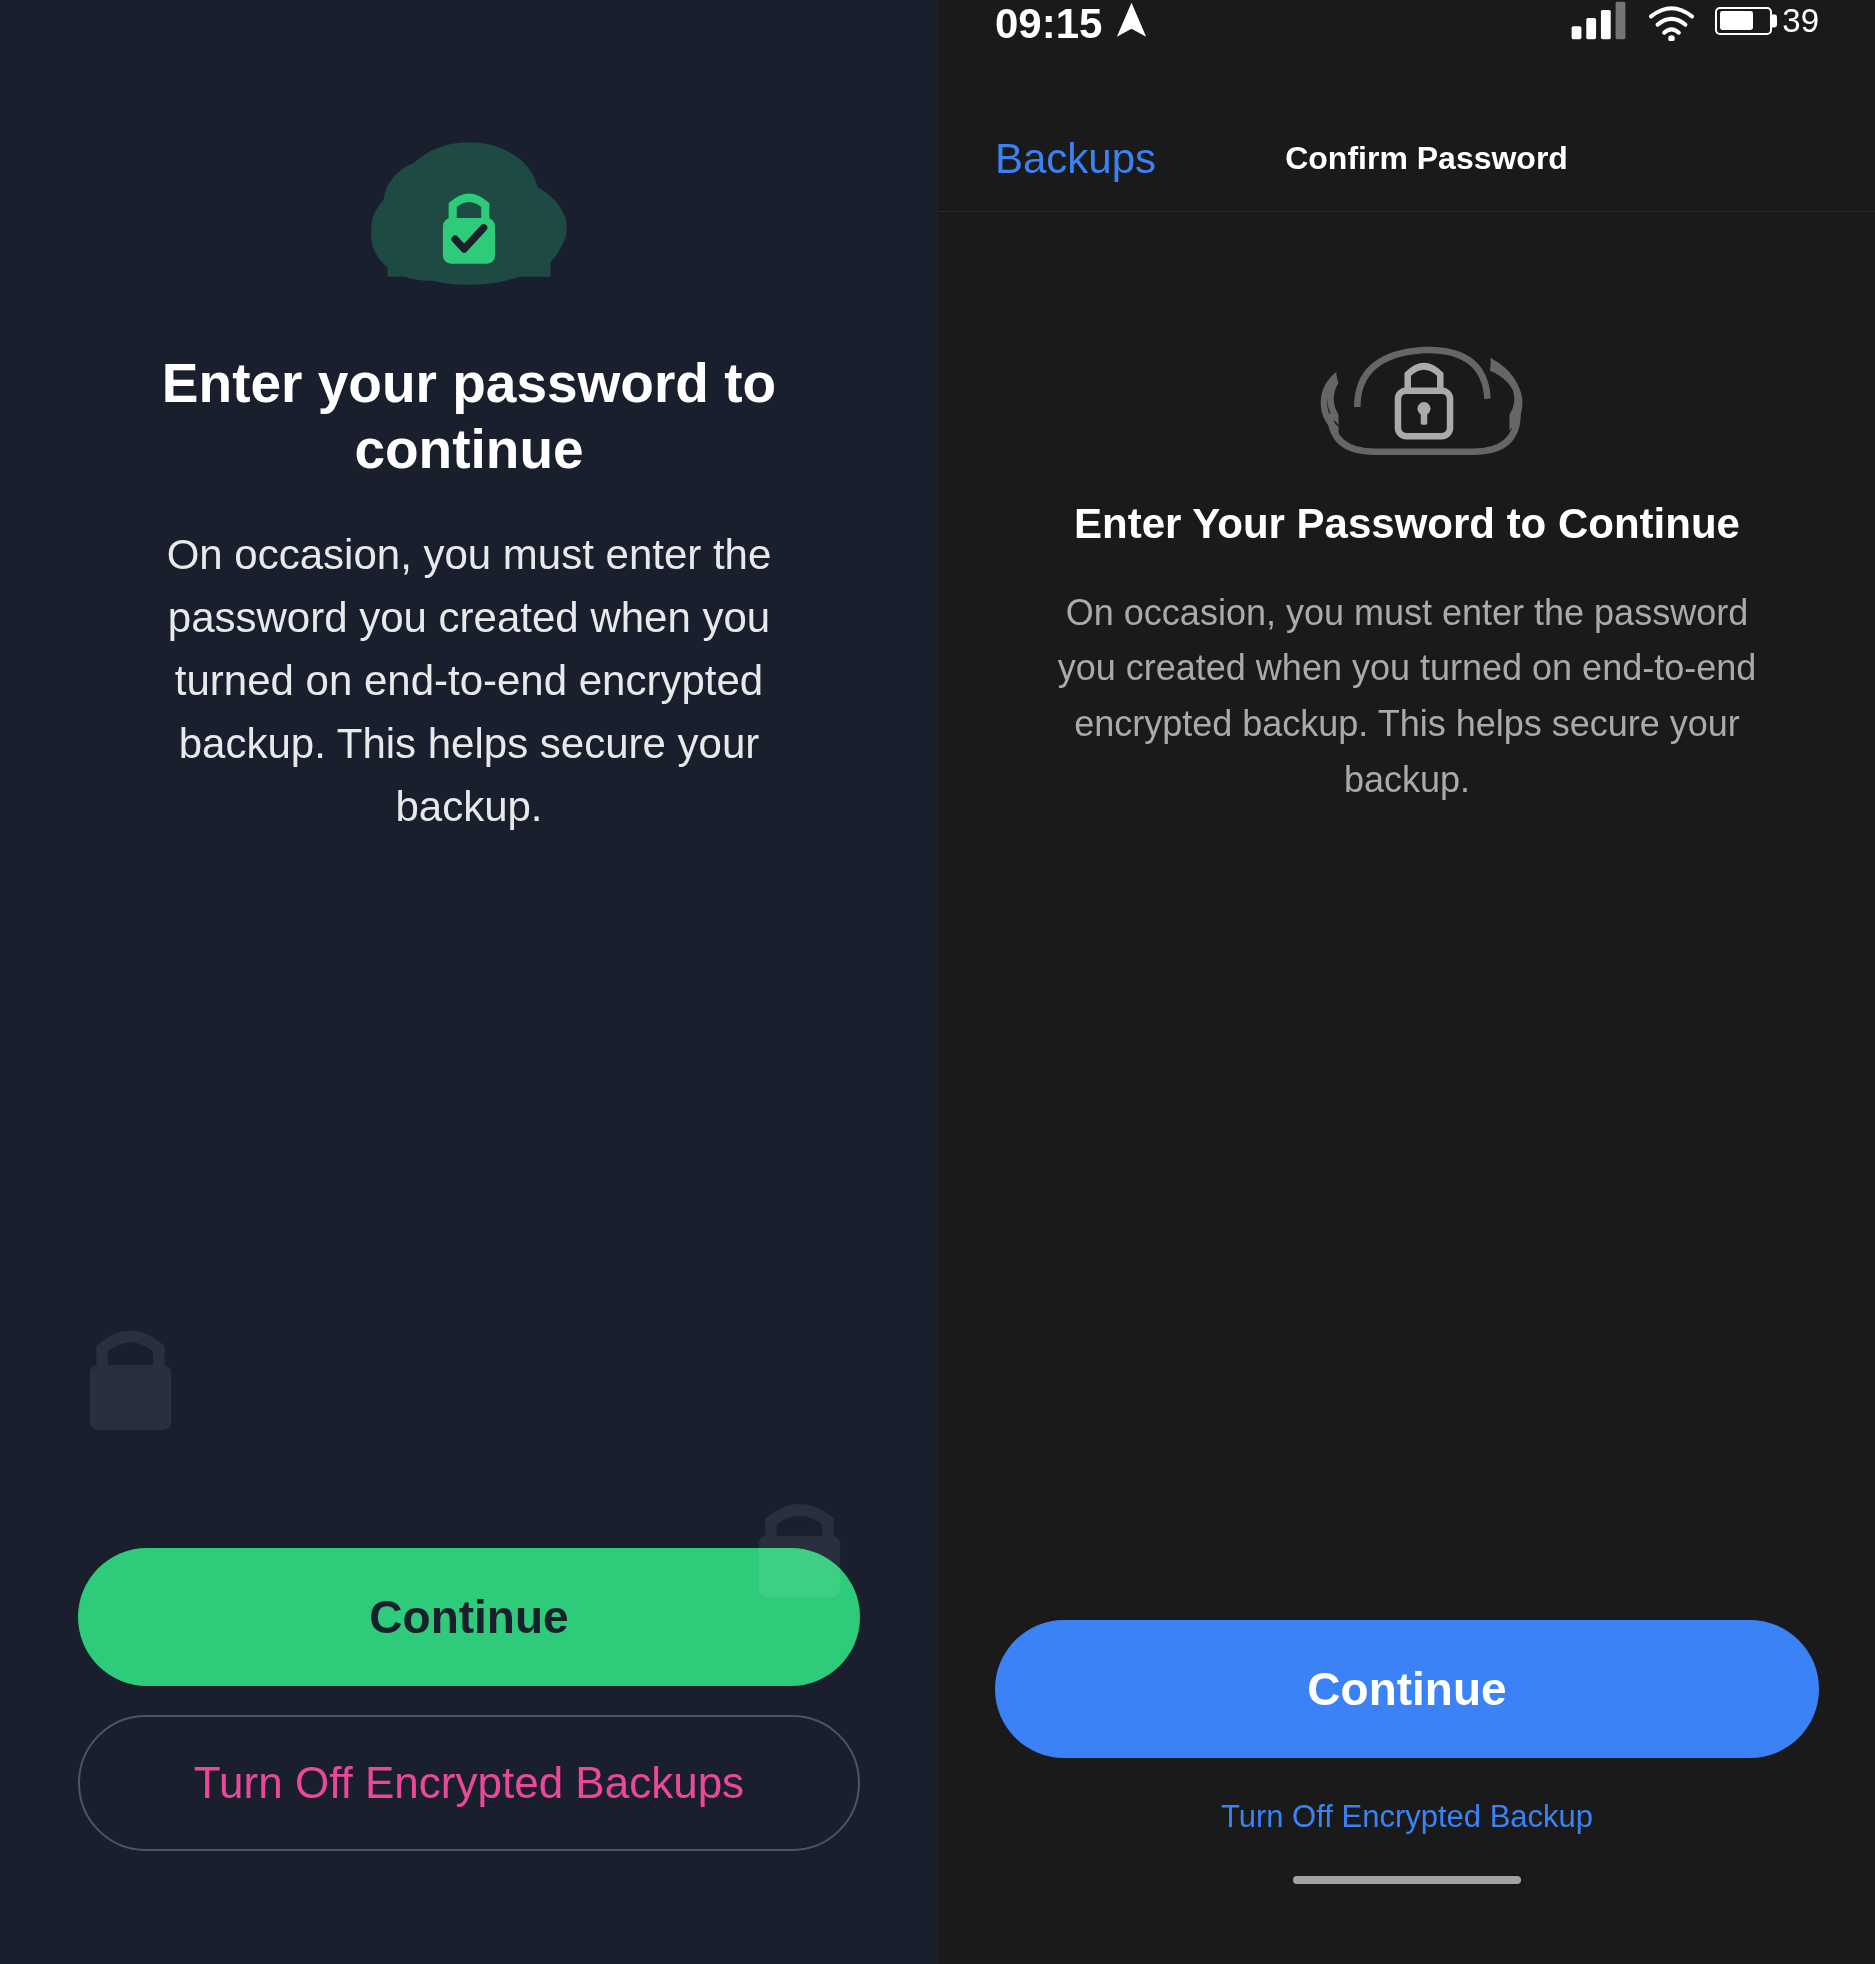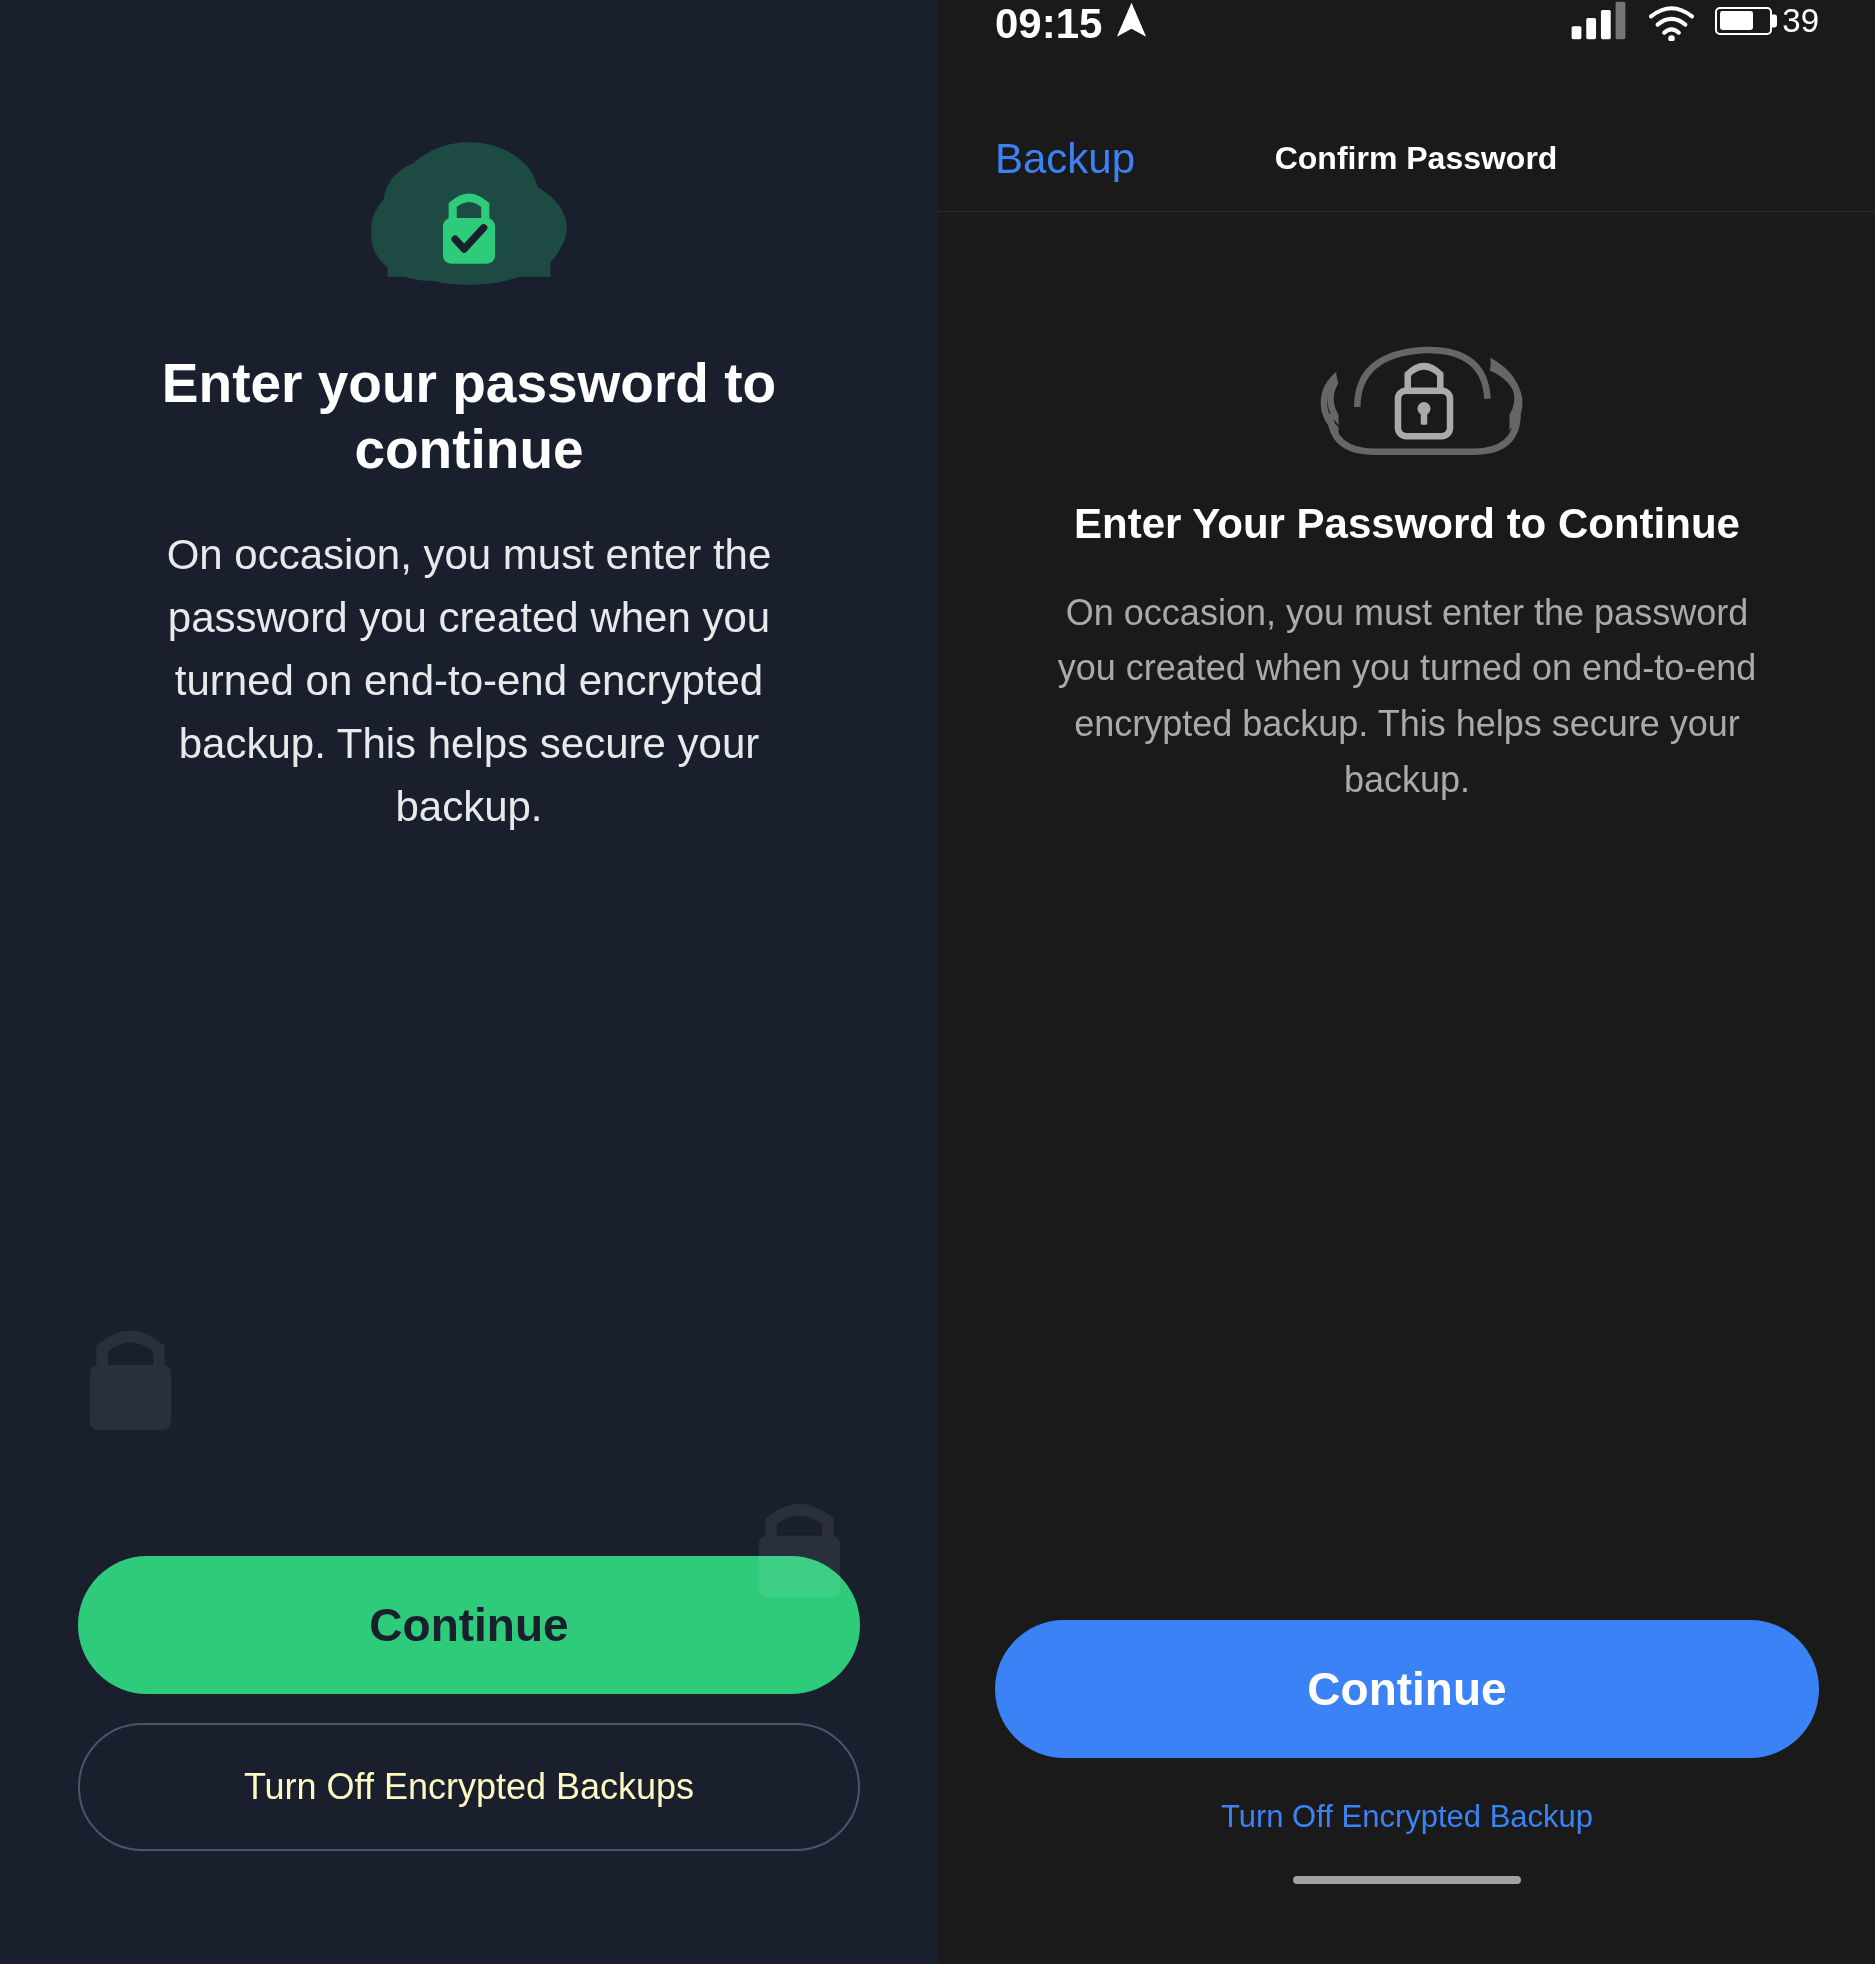--- a/index.html
+++ b/index.html
@@ -78,25 +78,25 @@
       border-radius: 81px;
       padding: 42px 33px;
       font-size: 46px;
       font-weight: 600;
       cursor: pointer;
       width: 100%;
     }
 
     .btn-turn-off-left {
       background-color: transparent;
-      color: #fef9c3;
+      color: #ec4899;
       border: 2.4px solid #4a5568;
       border-radius: 81px;
       padding: 41px 33px;
-      font-size: 36px;
+      font-size: 44px;
       font-weight: 500;
       cursor: pointer;
       width: 100%;
     }
 
     
     .watermark {
       position: absolute;
       opacity: 0.07;
       color: #ffffff;
@@ -338,21 +338,21 @@
         <div style="border:2.4px solid white;border-radius:4.9px;width:57px;height:28px;display:flex;align-items:center;padding:2.4px;position:relative;">
           <div style="background:white;width:33px;height:19.5px;border-radius:2.4px;"></div>
           <div style="position:absolute;right:-6.5px;top:50%;transform:translateY(-50%);width:4.9px;height:13px;background:white;border-radius:0 2.4px 2.4px 0;"></div>
         </div>
         <span style="color:white;font-size:33px;">39</span>
       </div>
     </div>
   </div>
 
   <div class="nav-bar">
-    <button class="nav-cancel">Backup</button>
+    <button class="nav-cancel">Backups</button>
     <span class="nav-title">Confirm Password</span>
     <div class="nav-spacer"></div>
   </div>
 
   <div class="right-content">
 
     <div class="lock-cloud-icon-right">
       <svg width="228" height="179" viewBox="0 0 280 220" class="icon-svg">
 
         <ellipse cx="140" cy="130" rx="115" ry="65" fill="none" stroke="#666" stroke-width="8"></ellipse>

